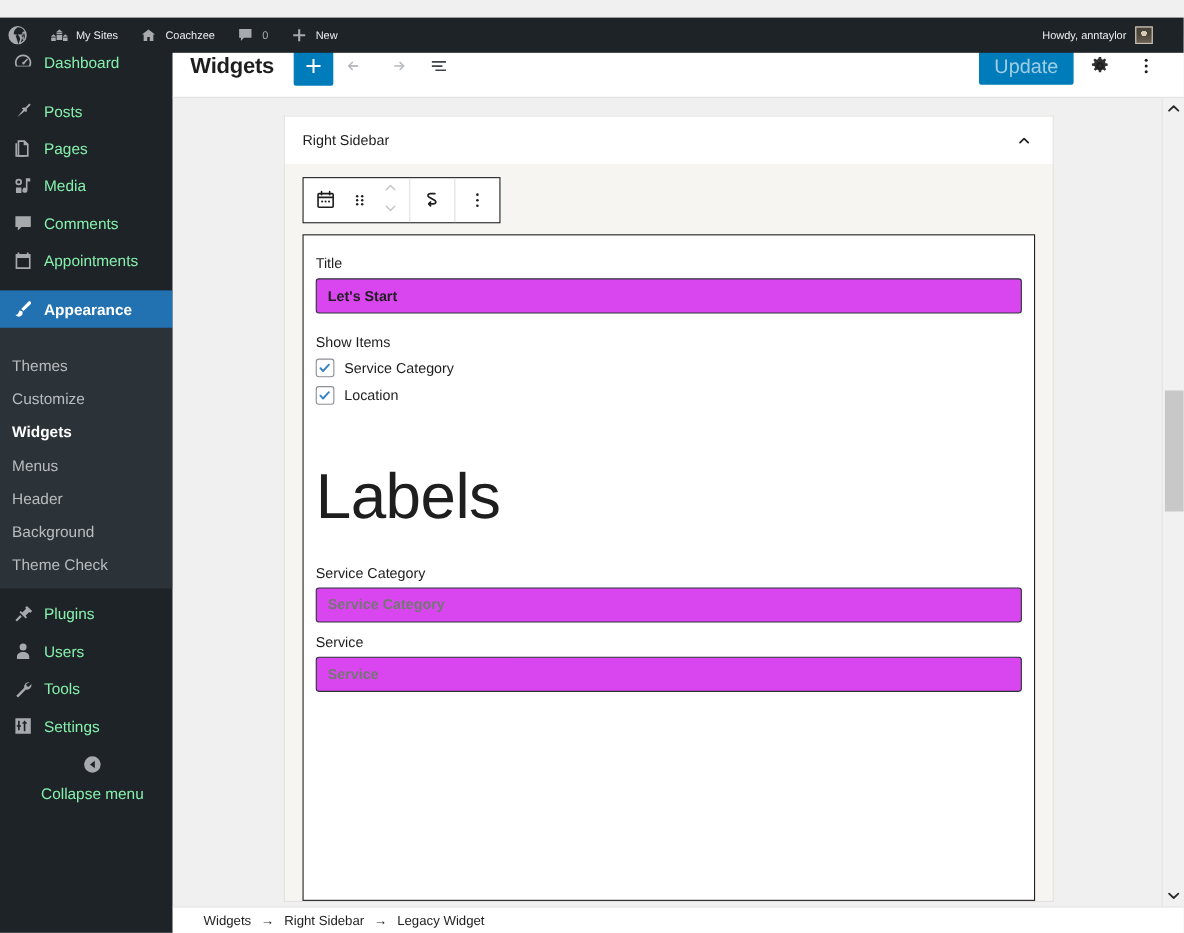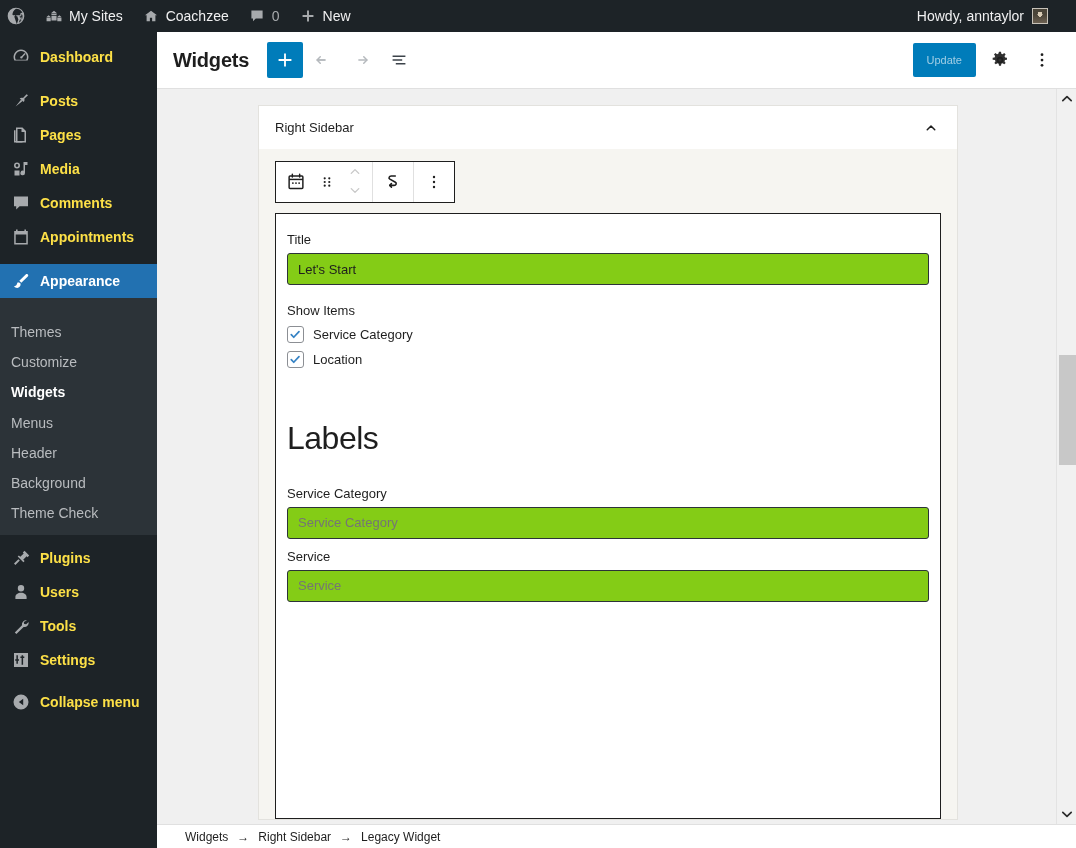--- a/index.html
+++ b/index.html
@@ -6,26 +6,26 @@
   html, body {
     margin: 0; padding: 0;
     width: 1076px; height: 848px;
     overflow: hidden;
     font-family: "Liberation Sans", sans-serif;
     background: #f0f0f0;
   }
 
   
   #adminbar {
-    position: absolute; top: 0; left: 0;
+    position: absolute; top: 16px; left: 0;
     width: 1076px; height: 32px;
     background: #1d2327;
     color: #f0f0f1;
     display: flex; align-items: center;
-    font-size: 14px;
+    font-size: 10px;
     z-index: 50;
     text-align: center;
   }
   .ab-item {
     display: flex; align-items: center; gap: 7px;
     height: 32px; padding: 0 10px;
     color: #f0f0f1; white-space: nowrap;
   }
   .ab-item:first-child { padding-left: 6px; }
   .ab-count {
@@ -54,23 +54,22 @@
     background: #1d2327;
     color: #f0f0f1;
     font-size: 14px;
     overflow: hidden;
   }
   .menu-top {
     display: flex; align-items: center;
     gap: 9px;
     height: 34px;
     padding: 0 0 0 11px;
-    color: #fde047;
+    color: #86efac;
     position: relative;
-    font-weight: bold;
   }
   .menu-sep { height: 10px; }
   .menu-top .mlabel { line-height: 1; }
   .menu-top.current {
     background: #2271b1;
     color: #fff;
     font-weight: 600;
   }
   .menu-top.current::after {
     content: "";
@@ -87,21 +86,21 @@
     padding: 19px 0 7px 0;
   }
   .submenu-item {
     display: block;
     padding: 6px 0 6px 11px;
     font-size: 14px;
     color: #b9bcbf;
     line-height: 1.3;
   }
   .submenu-item.current { color: #fff; font-weight: 600; }
-  .collapse-row { margin-top: 8px; }
+  .collapse-row { margin-top: 8px; flex-direction: column; }
 
   
   #editor-header {
     position: absolute; top: 32px; left: 157px;
     width: 919px; height: 57px;
     background: #fff;
     border-bottom: 1px solid #e0e0e0;
     display: flex; align-items: center;
     padding: 0 16px 0 16px;
     z-index: 20;
@@ -122,21 +121,21 @@
     display: flex; align-items: center; justify-content: center;
     border-radius: 2px; background: transparent;
   }
   .hdr-right { margin-left: auto; display: flex; align-items: center; gap: 6px; }
   .btn-update {
     background: #007cba;
     color: rgba(255,255,255,0.62);
     border-radius: 2px;
     height: 34px; padding: 0 14px;
     display: flex; align-items: center;
-    font-size: 11px; font-weight: 400;
+    font-size: 18px; font-weight: 400;
   }
 
   
   #canvas {
     position: absolute; top: 89px; left: 157px;
     width: 919px; height: 735px;
     background: #f0f0f0;
     overflow: hidden;
   }
   #scrollbar {
@@ -224,37 +223,38 @@
     font-size: 13px; color: #1e1e1e;
     margin-bottom: 6px;
   }
   .field-input {
     display: block;
     width: 100%; height: 32px;
     border: 1px solid #2c3338;
     border-radius: 3px;
     padding: 0 10px;
     font-size: 13px; color: #1e1e1e;
-    background: #84cc16;
+    background: #d946ef;
     font-family: "Liberation Sans", sans-serif;
     line-height: 30px;
+    font-weight: bold;
   }
   .group-label { font-size: 13px; color: #1e1e1e; margin: 18px 0 8px 0; }
   .check-row { display: flex; align-items: center; gap: 9px; margin-bottom: 8px; }
   .cbox {
     width: 17px; height: 17px;
     border: 1px solid #8c8f94;
     border-radius: 3px;
     background: #fff;
     display: flex; align-items: center; justify-content: center;
     flex: 0 0 17px;
   }
   .check-label { font-size: 13px; color: #1e1e1e; }
   .labels-heading {
-    font-size: 32px; font-weight: 400; color: #1e1e1e;
+    font-size: 58px; font-weight: 400; color: #1e1e1e;
     margin: 54px 0 30px 0; line-height: 1.05; letter-spacing: -0.5px;
   }
 
   
   #breadcrumb-bar {
     position: absolute; left: 157px; bottom: 0;
     width: 919px; height: 24px;
     background: #fff;
     border-top: 1px solid #e0e0e0;
     display: flex; align-items: center;

